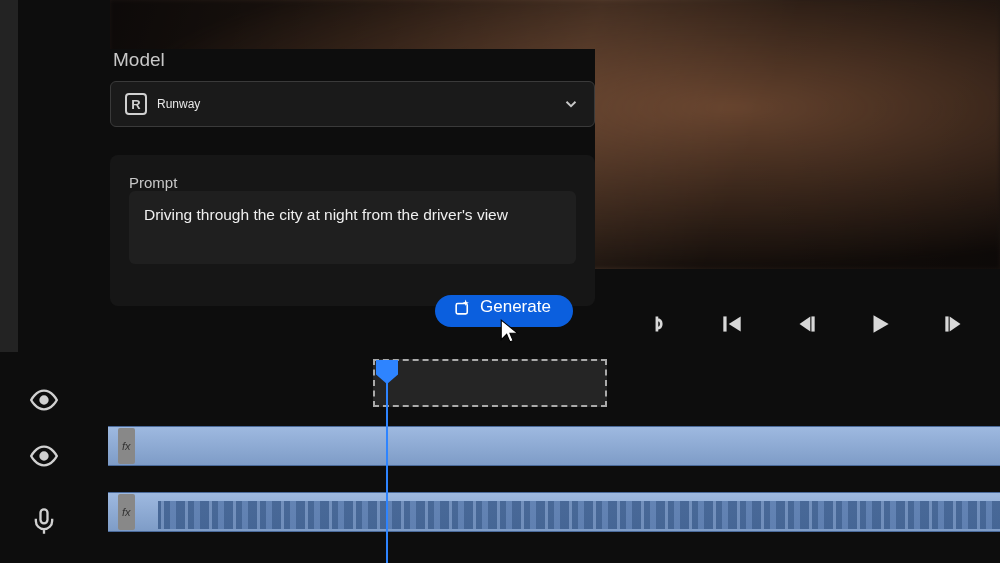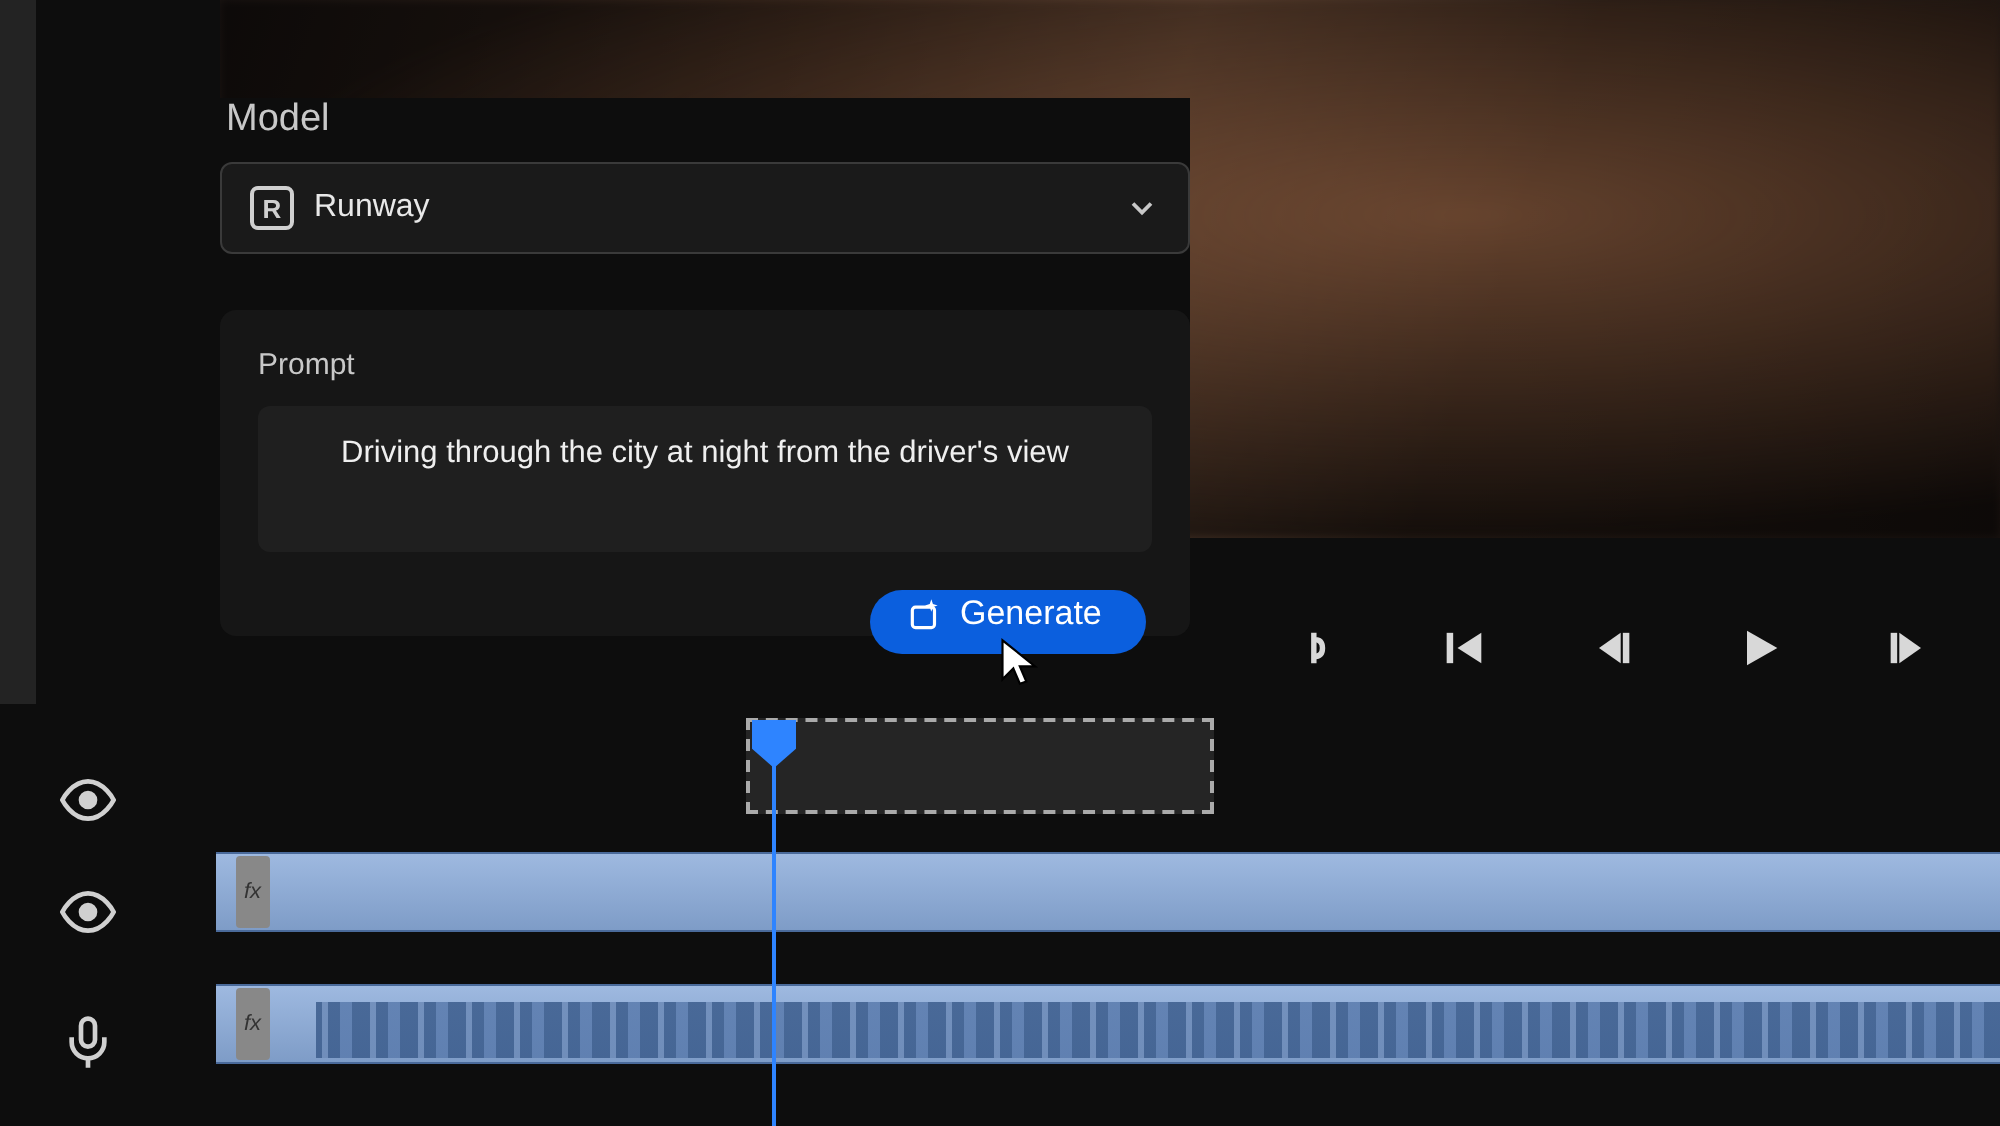--- a/index.html
+++ b/index.html
@@ -72,47 +72,45 @@
       border-radius: 4px;
       display: flex;
       align-items: center;
       justify-content: center;
       color: #d0d0d0;
       font-weight: bold;
       font-size: 13px;
     }
     .model-select .name {
       color: #e8e8e8;
-      font-size: 16px;
+      font-size: 12px;
       flex: 1;
     }
     .model-select .chevron {
       width: 18px;
       height: 18px;
     }
     
     .prompt-card {
       background: #161616;
       border-radius: 8px;
       padding: 19px 19px 42px 19px;
     }
     .prompt-label {
       color: #c8c8c8;
       font-size: 15px;
-      margin-bottom: 12px;
     }
     .prompt-input {
       background: #1f1f1f;
       border-radius: 6px;
       padding: 13px 15px;
       min-height: 73px;
       color: #efefef;
       font-size: 15.5px;
       line-height: 1.4;
-      text-align: center;
     }
     
     .generate-btn {
       position: absolute;
       top: 295px;
       left: 435px;
       background: #0b5fde;
       color: #ffffff;
       border: none;
       border-radius: 22px;

